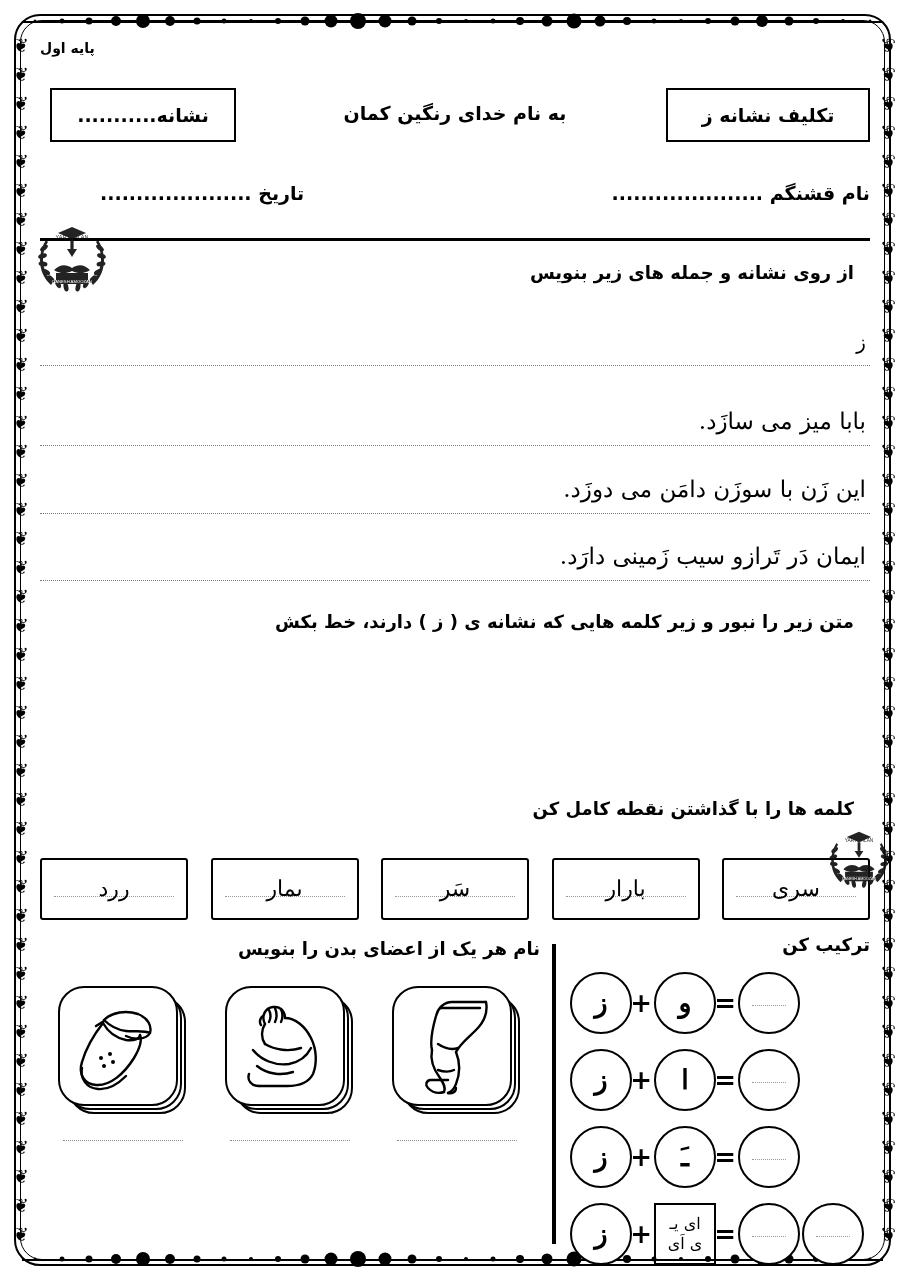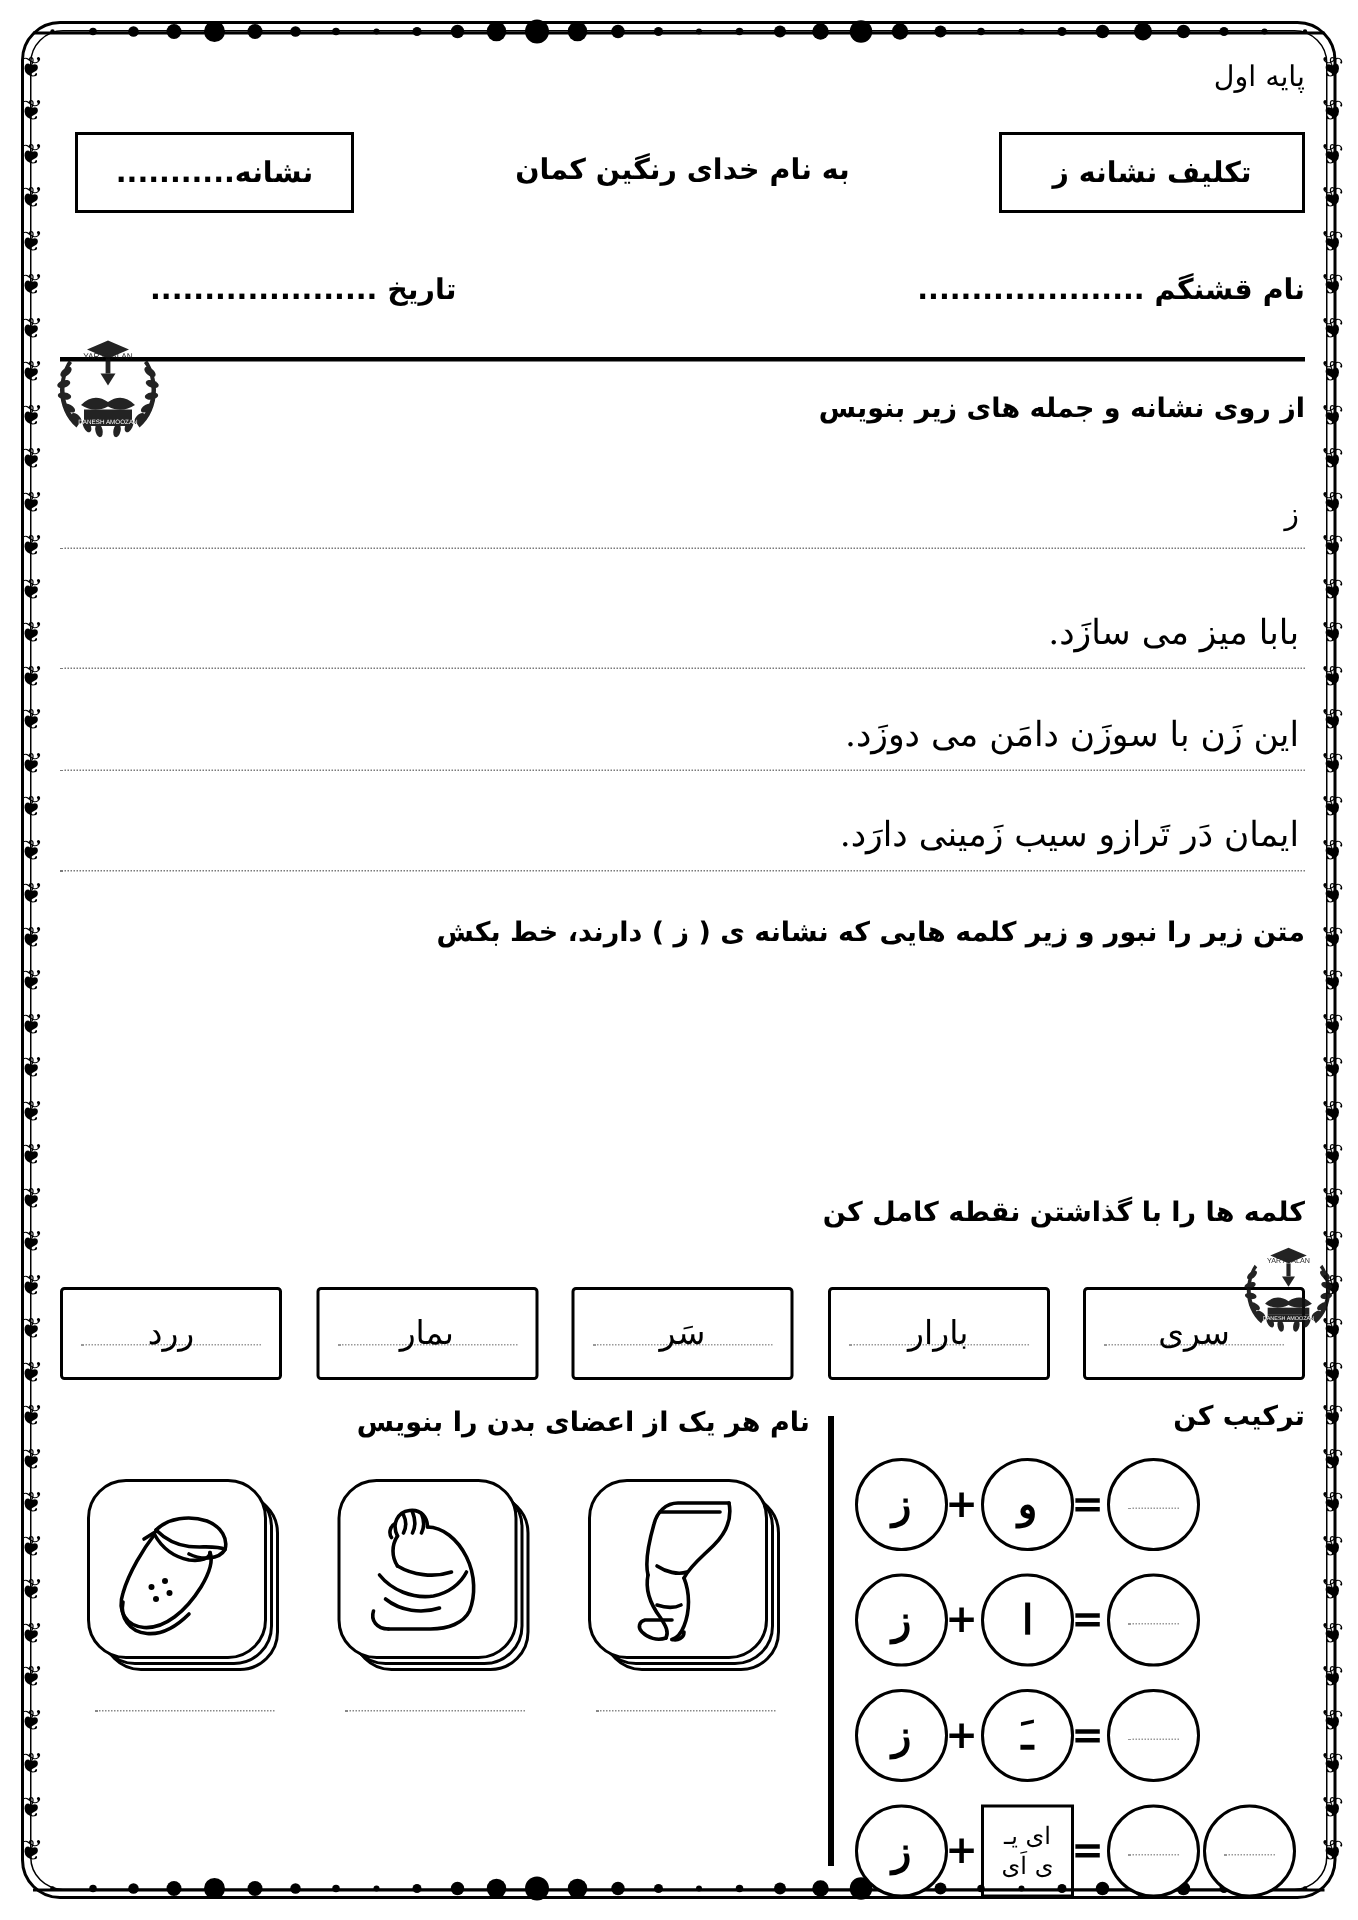--- a/index.html
+++ b/index.html
@@ -85,23 +85,23 @@
   .fa {
     font-family: "DejaVu Sans", "Liberation Sans", sans-serif;
     color: #000;
     direction: rtl;
     unicode-bidi: bidi-override;
   }
 
   
   .grade-label {
     top: 14px; left: 0; width: 830px;
-    text-align: right;
-    font-size: 19px;
-    font-weight: normal;
+    text-align: left;
+    font-size: 14px;
+    font-weight: bold;
   }
   .bismillah {
     top: 76px; left: 0; width: 830px;
     text-align: center;
     font-size: 19px;
     font-weight: bold;
   }
   .tagline-box {
     top: 62px; right: 0;
     width: 200px; height: 50px;
@@ -126,21 +126,21 @@
     font-size: 19px; font-weight: bold;
     white-space: nowrap;
   }
   .hdr-rule {
     top: 212px; left: 0; width: 830px;
     height: 3px; background: #000;
   }
 
   
   .sec-head {
-    right: 0;
+    right: 16px;
     font-size: 18px;
     font-weight: bold;
     white-space: nowrap;
   }
 
   
   .writeline {
     left: 0; width: 830px;
     border-bottom: 1.5px dotted #7a7a7a;
     height: 0;

